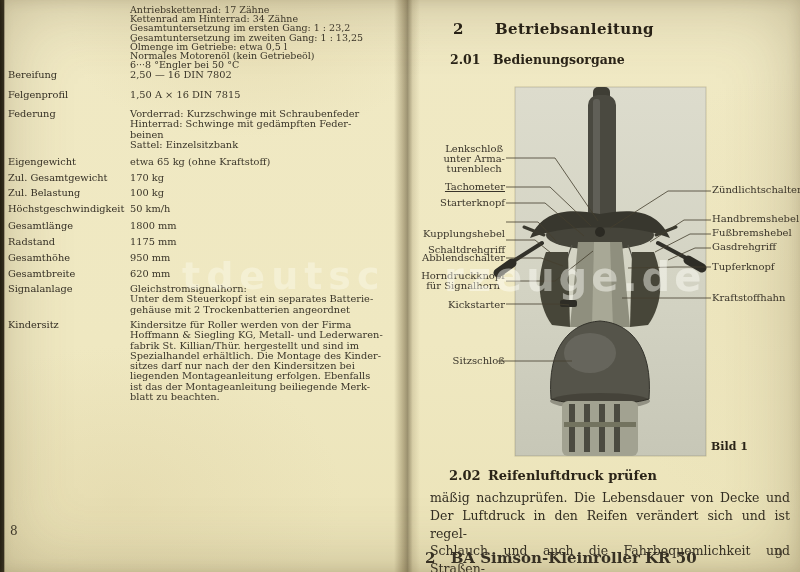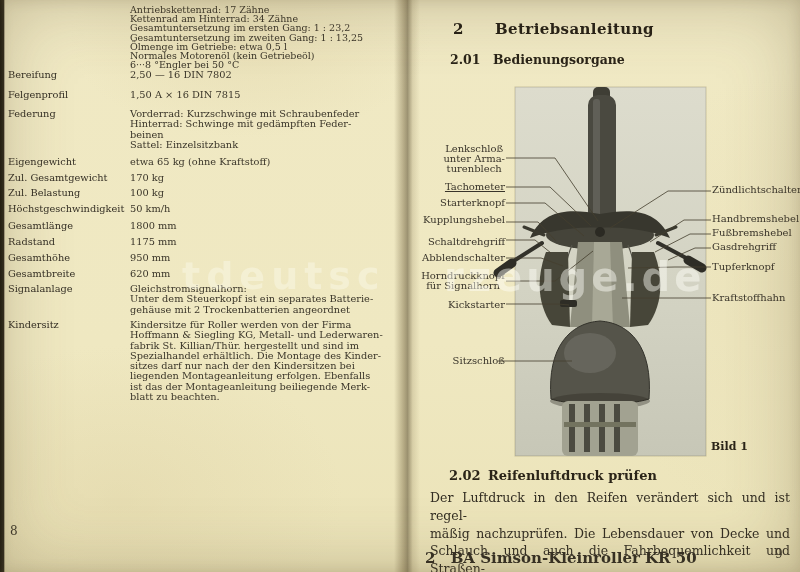--- a/index.html
+++ b/index.html
@@ -257,24 +257,24 @@
             <div class="fig-line">Lenkschloß</div>
             <div class="fig-line">unter Arma-</div>
             <div class="fig-line">turenblech</div>
           </div>
           <div class="fig-label fl" style="top: 97px; text-decoration: underline;">
             <div class="fig-line">Tachometer</div>
           </div>
           <div class="fig-label fl" style="top: 113px;">
             <div class="fig-line">Starterknopf</div>
           </div>
-          <div class="fig-label fl" style="top: 130px; margin-left: 40px;">
+          <div class="fig-label fl" style="top: 144px; margin-left: 40px;">
             <div class="fig-line">Kupplungshebel</div>
           </div>
-          <div class="fig-label fl" style="top: 152px;">
+          <div class="fig-label fl" style="top: 160px;">
             <div class="fig-line">Schaltdrehgriff</div>
           </div>
           <div class="fig-label fl" style="top: 168px; margin-left: 20px;">
             <div class="fig-line">Abblendschalter</div>
           </div>
           <div class="fig-label fl" style="top: 186px;">
             <div class="fig-line">Horndruckknopf</div>
             <div class="fig-line">für Signalhorn</div>
           </div>
           <div class="fig-label fl" style="top: 215px;">
@@ -303,22 +303,22 @@
           <div class="fig-label fr" style="top: 208px;">
             <div class="fig-line">Kraftstoffhahn</div>
           </div>
         </div>
       <div id="fig-caption">Bild 1</div>
     </div>
 
     <div id="sec2-num" class="h-section">2.02</div>
     <div id="sec2-title" class="h-section">Reifenluftdruck prüfen</div>
     <div id="paragraph">
+        <div class="para-line">mäßig nachzuprüfen. Die Lebensdauer von Decke und</div>
         <div class="para-line">Der Luftdruck in den Reifen verändert sich und ist regel-</div>
-        <div class="para-line">mäßig nachzuprüfen. Die Lebensdauer von Decke und</div>
         <div class="para-line">Schlauch und auch die Fahrbequemlichkeit und Straßen-</div>
       </div>
 
     <div id="footer">
       <span id="footer-num">2</span>
       <span id="footer-text">BA Simson-Kleinroller KR 50</span>
     </div>
     <div id="page-num-right" class="page-num">9</div>
   </div>
 

